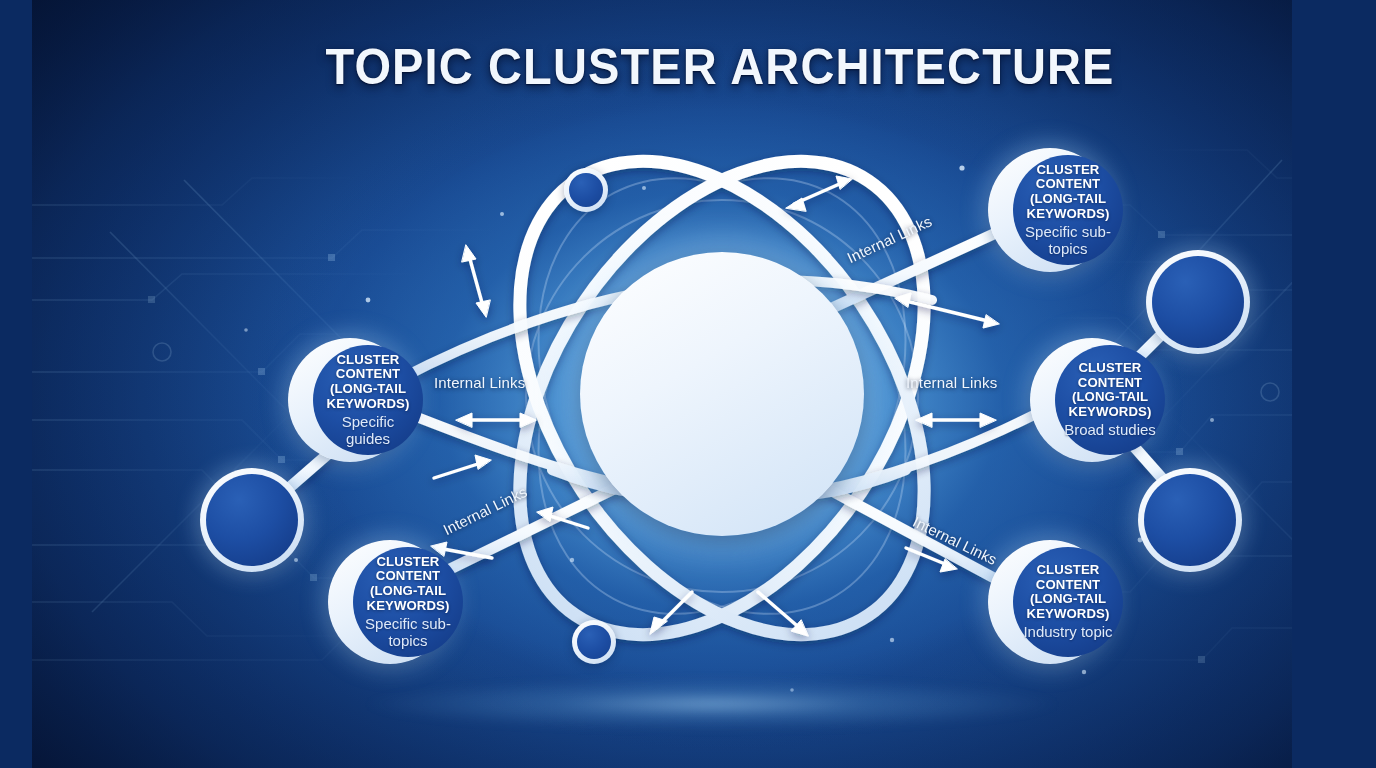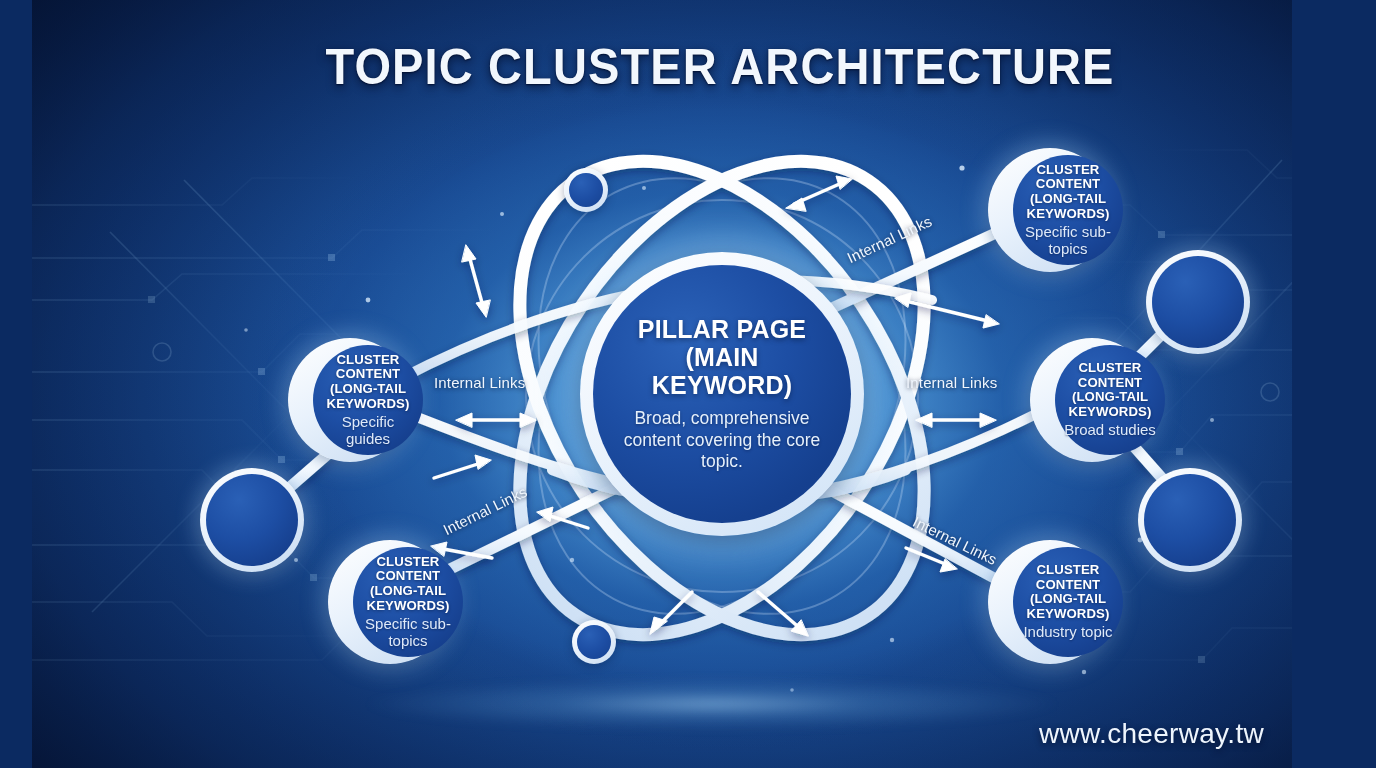--- a/index.html
+++ b/index.html
@@ -326,25 +326,20 @@
       <circle cx="760" cy="690" r="1.8" opacity="0.5"></circle>
     </g>
   </svg>
 
   <div class="bottom-glow"></div>
 
   <div class="title">TOPIC CLUSTER ARCHITECTURE</div>
 
   <div class="node pillar">
     <div class="ring"></div>
-    <div class="inner">
-      <div class="pillar-title">PILLAR PAGE</div>
-      <div class="pillar-title">(MAIN KEYWORD)</div>
-      <div class="pillar-sub">Broad, comprehensive content covering the core topic.</div>
-    </div>
   </div>
 
   <div class="node cluster" style="left:956px;top:148px;">
     <div class="ring"></div>
     <div class="inner">
       <div class="cluster-title">CLUSTER</div>
       <div class="cluster-title">CONTENT</div>
       <div class="cluster-title">(LONG-TAIL</div>
       <div class="cluster-title">KEYWORDS)</div>
       <div class="cluster-sub">Specific sub-topics</div>
@@ -420,15 +415,14 @@
   <div class="edge-label" style="left:402px;top:374px;">Internal Links</div>
 
   <div class="edge-label" style="left:874px;top:374px;">Internal Links</div>
 
   <div class="edge-label" style="left:816px;top:250px;transform:rotate(-25deg);transform-origin:left center;">Internal Links</div>
 
   <div class="edge-label" style="left:412px;top:522px;transform:rotate(-26deg);transform-origin:left center;">Internal Links</div>
 
   <div class="edge-label" style="left:882px;top:512px;transform:rotate(26deg);transform-origin:left center;">Internal Links</div>
 
-  <div class="footer-url">www.cheerway.tw</div>
 
 </div>
 
 </body></html>

